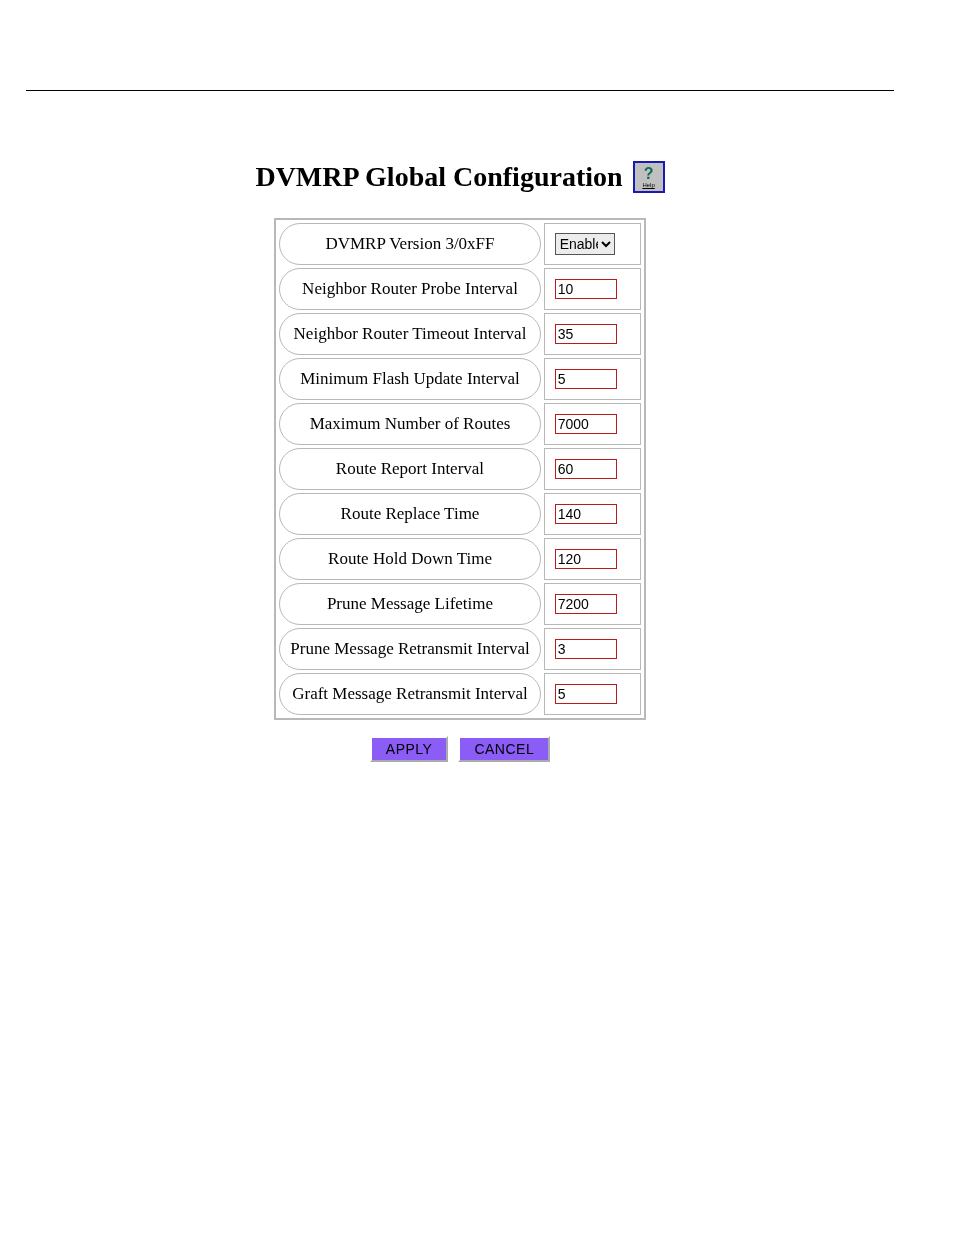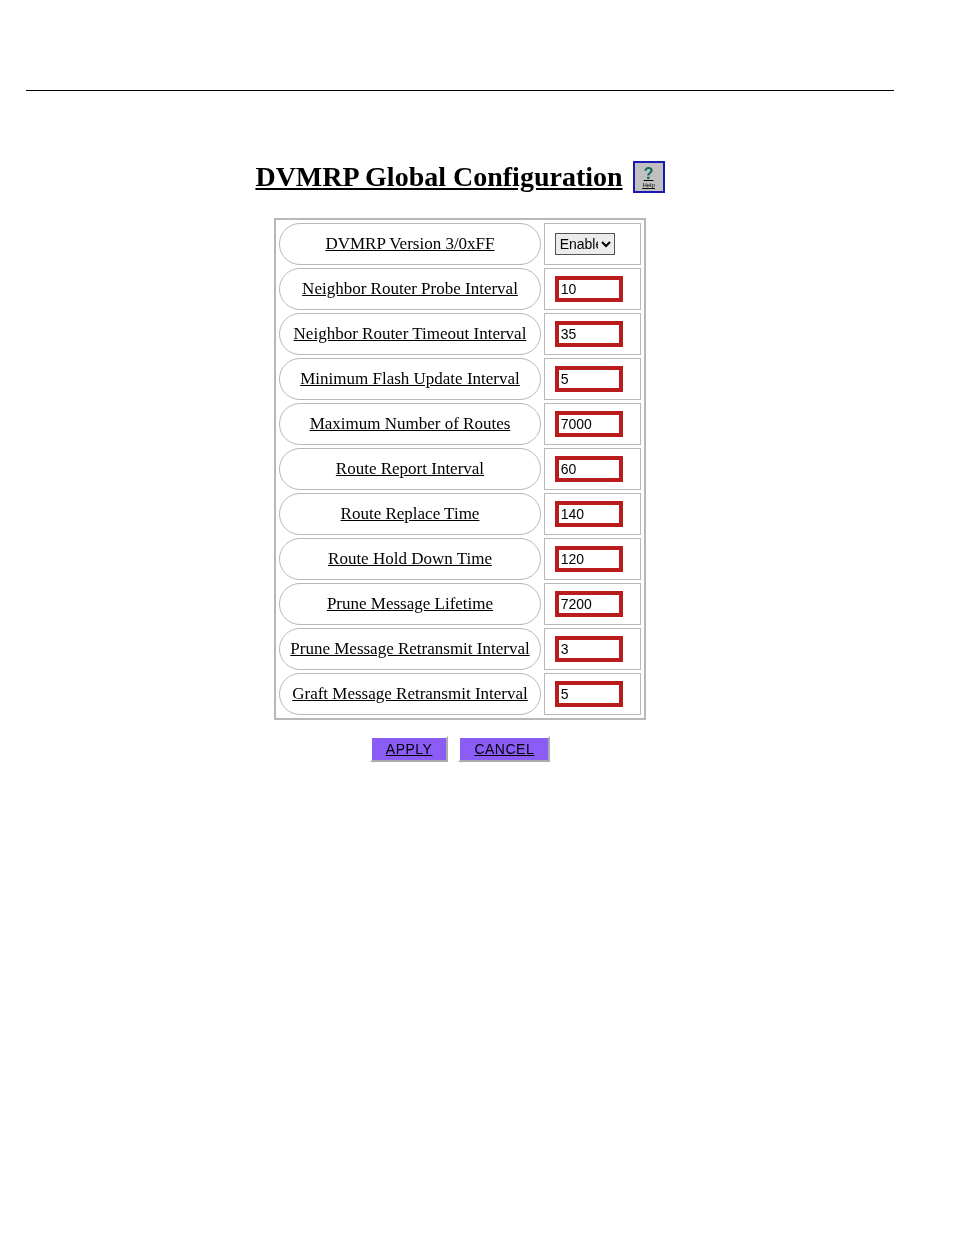--- a/index.html
+++ b/index.html
@@ -4,21 +4,20 @@
   <style>
     body {
       margin: 0;
       padding: 0;
       font-family: "Times New Roman", Times, serif;
       background: #fff;
       width: 954px;
     }
     .page {
       padding: 60px 60px 40px 26px;
-      text-decoration: underline;
     }
     hr.top-rule, hr.bottom-rule {
       border: none;
       border-top: 1.5px solid #000;
       margin: 30px 0;
     }
     .content {
       display: flex;
       flex-direction: column;
       align-items: center;
@@ -94,21 +93,21 @@
       width: 60px;
       height: 22px;
       border: 1px solid #555;
       background: #ececec;
     }
     input.num-input {
       font-family: Arial, sans-serif;
       font-size: 14px;
       width: 56px;
       height: 18px;
-      border: 4px solid #b91c1c;
+      border: 1px solid #b91c1c;
       padding: 0 2px;
       background: #fff;
     }
     .btn-row {
       display: flex;
       gap: 10px;
       margin-top: 4px;
     }
     button.form-btn {
       font-family: Arial, sans-serif;

